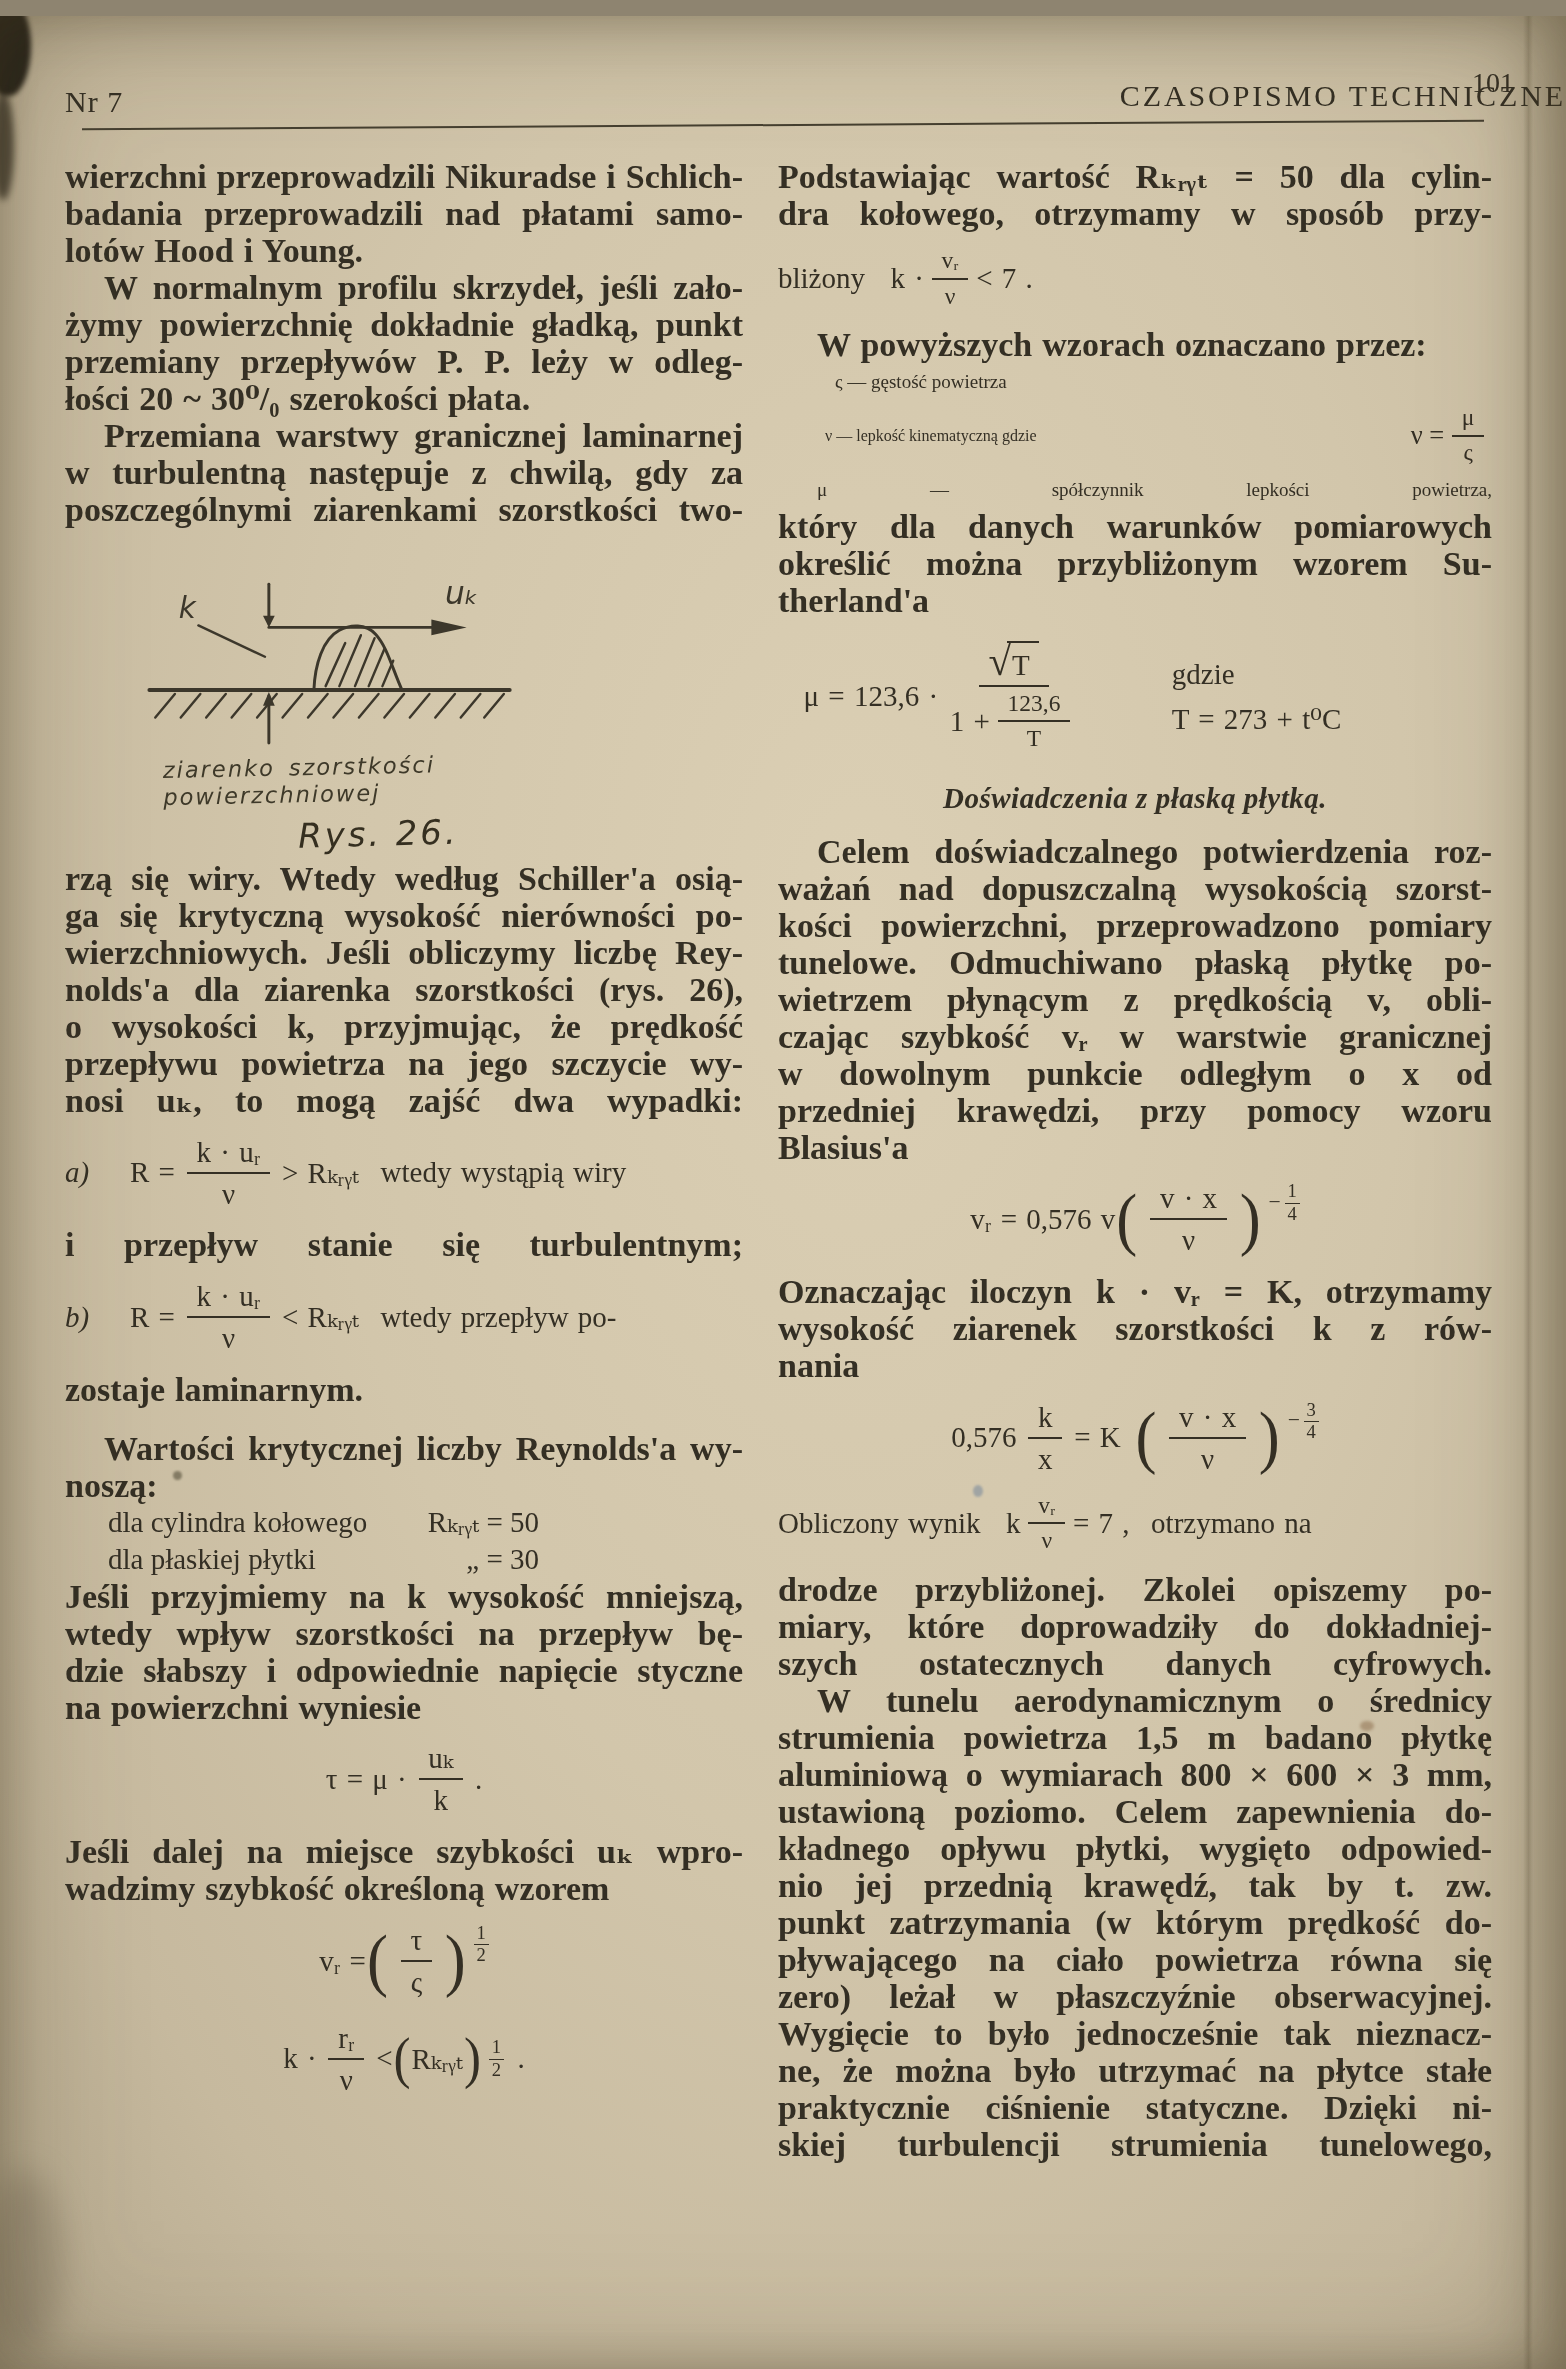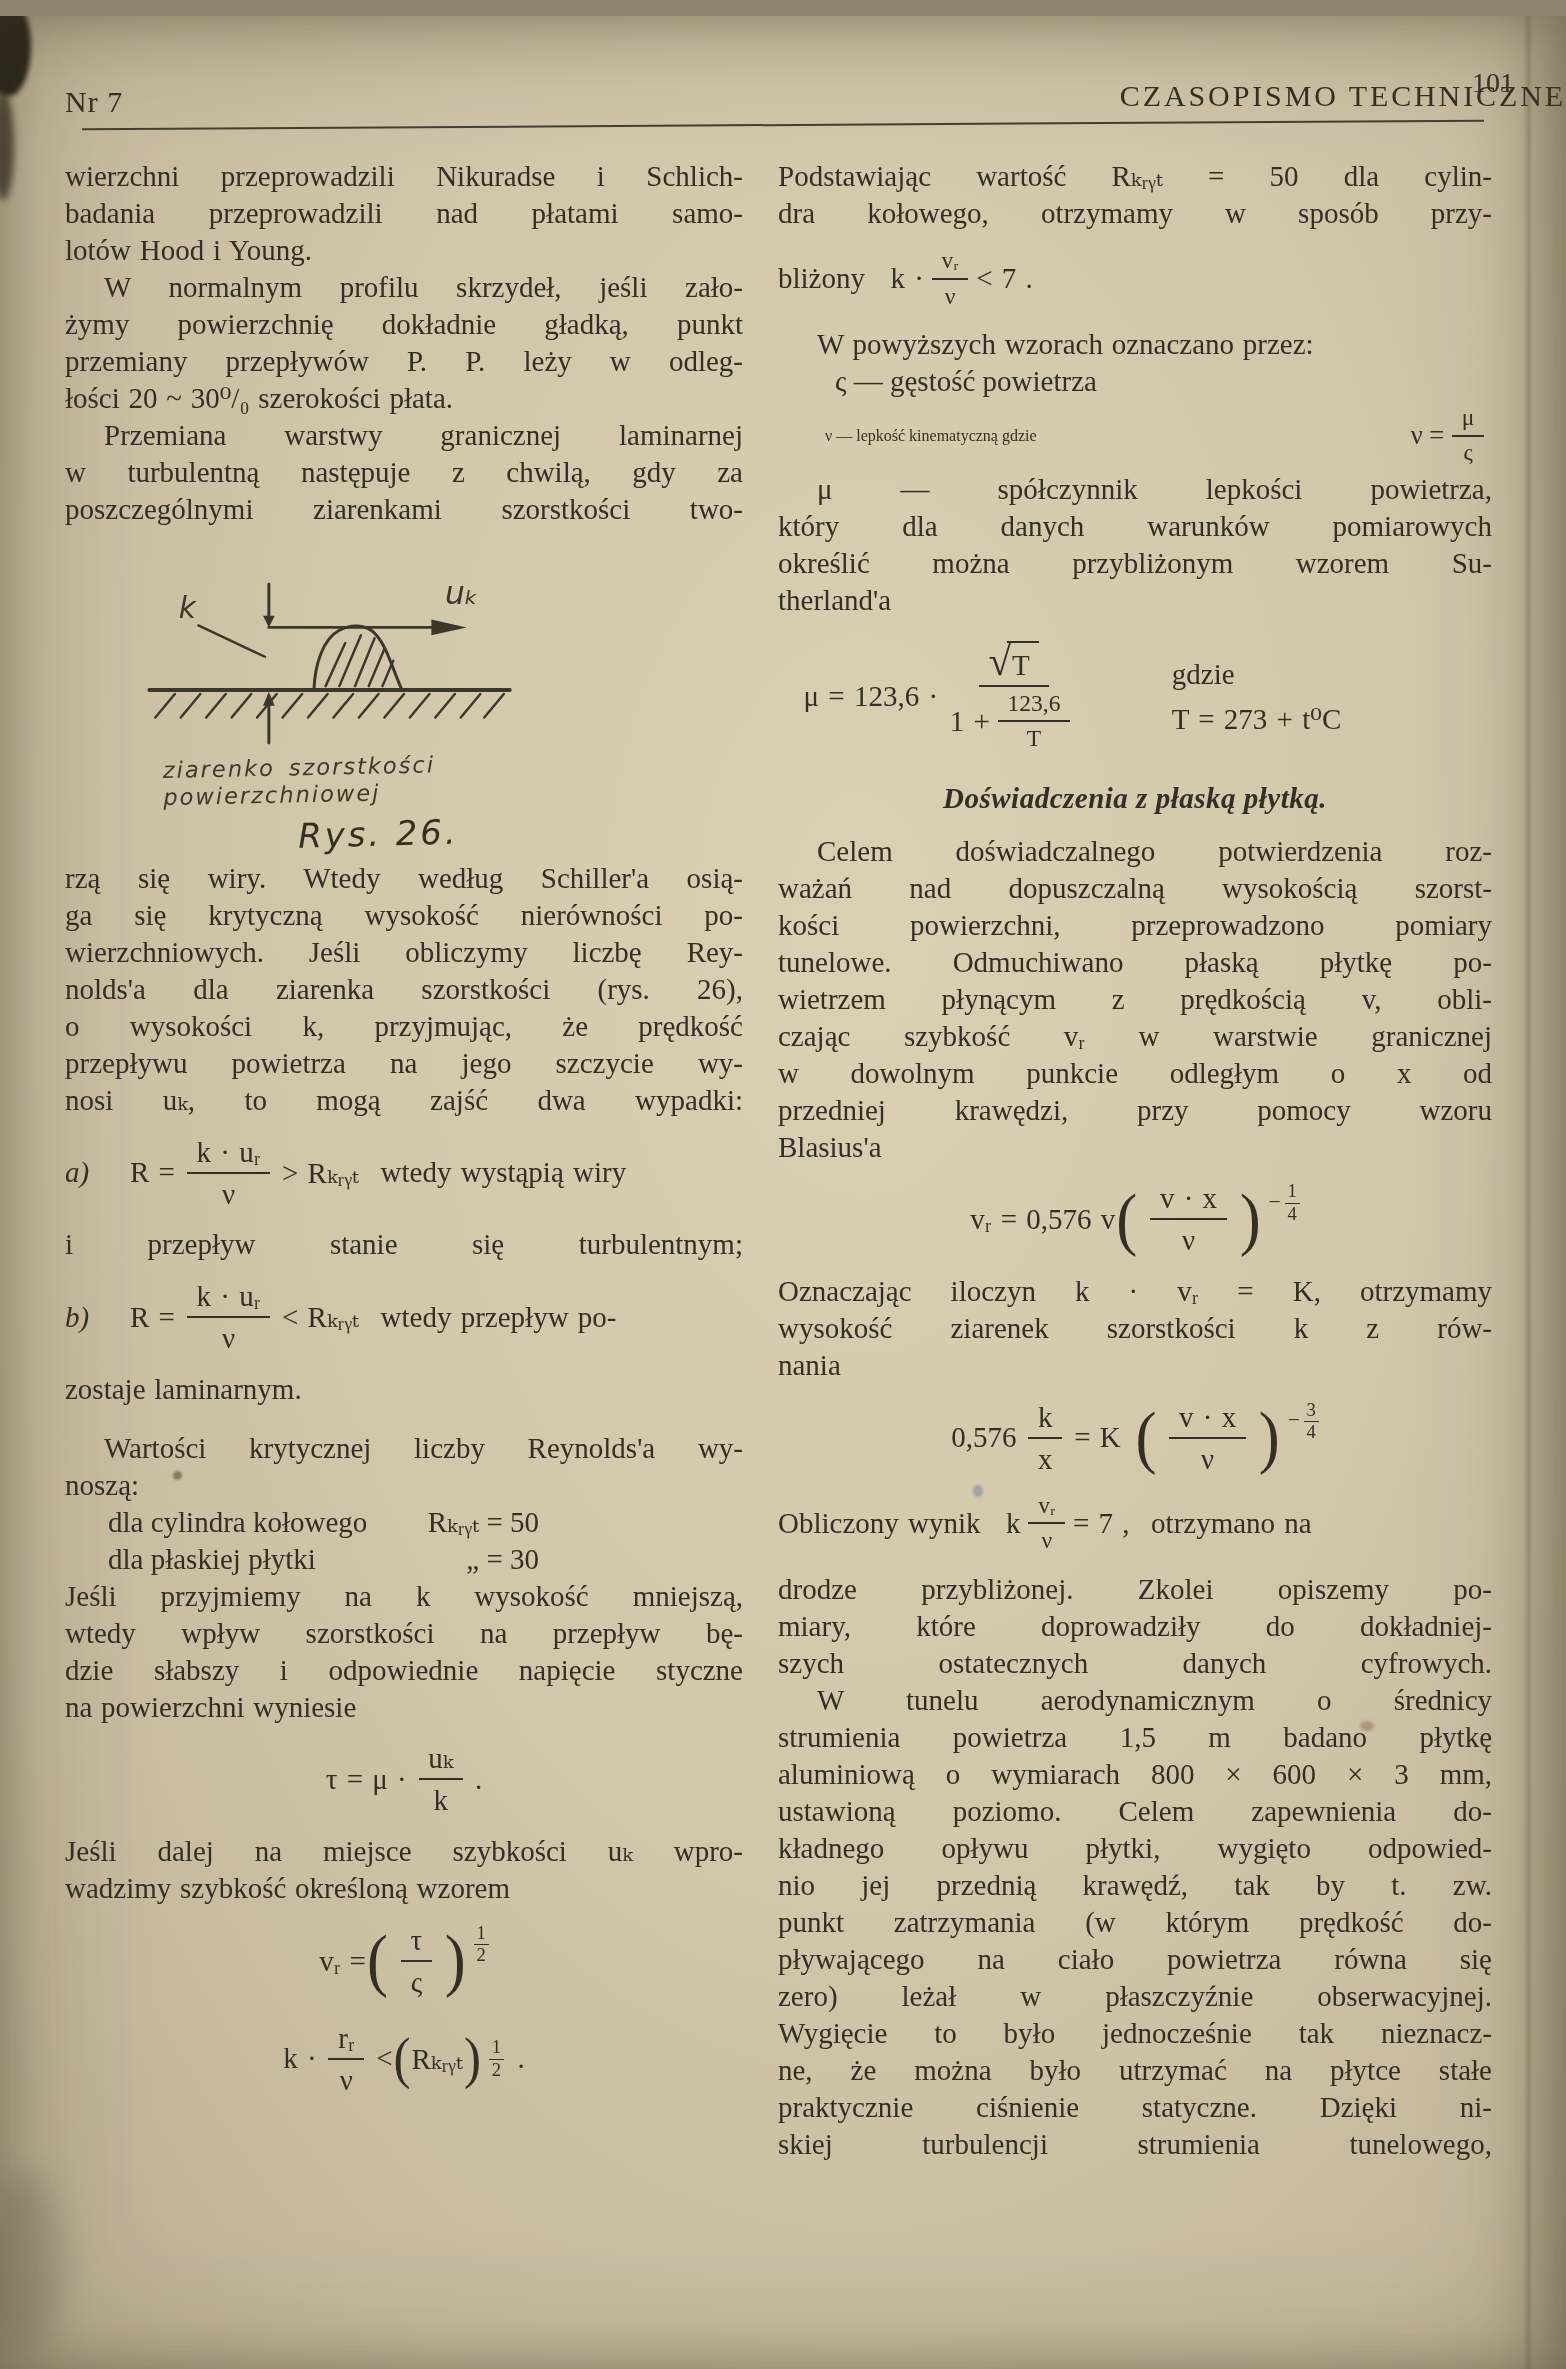--- a/index.html
+++ b/index.html
@@ -32,21 +32,21 @@
   .issue{position:absolute;left:65px;top:69px;font-size:30px;letter-spacing:1px;}
   .journal{position:absolute;left:0;right:0;top:63px;text-align:right;font-size:30px;letter-spacing:2.9px;}
   .pagenum{position:absolute;right:52px;top:51px;font-size:28px;}
   .rule{position:absolute;left:82px;right:82px;top:108px;border-top:2.9px solid #453f30;transform:rotate(-0.35deg);}
 
   
   .cols{display:flex;gap:35px;padding:25.5px 74px 0 65px;}
   .col-left{width:678px;flex:none;}
   .col-right{flex:1;min-width:0;}
 
-  .para{font-size:29px;line-height:37px;word-spacing:1.5px;}
+  .para{font-size:34px;line-height:37px;word-spacing:1.5px;font-weight:bold;}
   .ln{text-align:justify;text-align-last:justify;}
   .para.endleft .ln:last-child{text-align-last:left;}
   .para.indent .ln:first-child{text-indent:39px;}
 
   
   .eqrow{display:flex;align-items:center;font-size:29px;margin:15.7px 0;word-spacing:2px;}
   .eqrow.center{justify-content:center;}
   .eqlabel{font-style:italic;width:65px;flex:none;}
   .fr{display:inline-flex;flex-direction:column;align-items:center;margin:0 11.8px;line-height:1.18;text-align:center;}
   .fr .fn{border-bottom:2.5px solid currentColor;padding:0 9.8px 2.9px;}
@@ -65,21 +65,21 @@
   .sq{display:inline-flex;}
   .sq .sign{font-size:41px;line-height:1;margin-right:-3.9px;}
   .sq .arg{border-top:2.5px solid currentColor;padding:4.9px 9.8px 0 4.9px;}
   .fd-row{display:flex;align-items:center;padding-top:3.9px;}
   .eqside{margin-left:82px;font-size:29px;line-height:45px;}
 
   
   .vrow{display:flex;justify-content:space-between;font-size:29px;line-height:37px;padding-left:43px;padding-right:204px;}
 
   
-  .symline{font-size:29px;line-height:37px;}
+  .symline{font-size:19px;line-height:37px;}
   .sym-indent1{padding-left:57px;}
   .sym-stretch{text-align:justify;text-align-last:justify;padding-left:39px;}
   .sym-flex{display:flex;align-items:center;padding-left:47px;line-height:1.2;margin:3.9px 0;}
   .sym-flex .nutail{margin-left:auto;display:inline-flex;align-items:center;font-size:26.5px;}
 
   .section-heading{font-weight:bold;font-size:29px;text-align:center;letter-spacing:0.5px;margin:29px 0 17.6px;font-style:italic;}
 
   
   .figure{margin:13.7px 0 9.8px 57px;}
   .fig-svg{display:block;}

